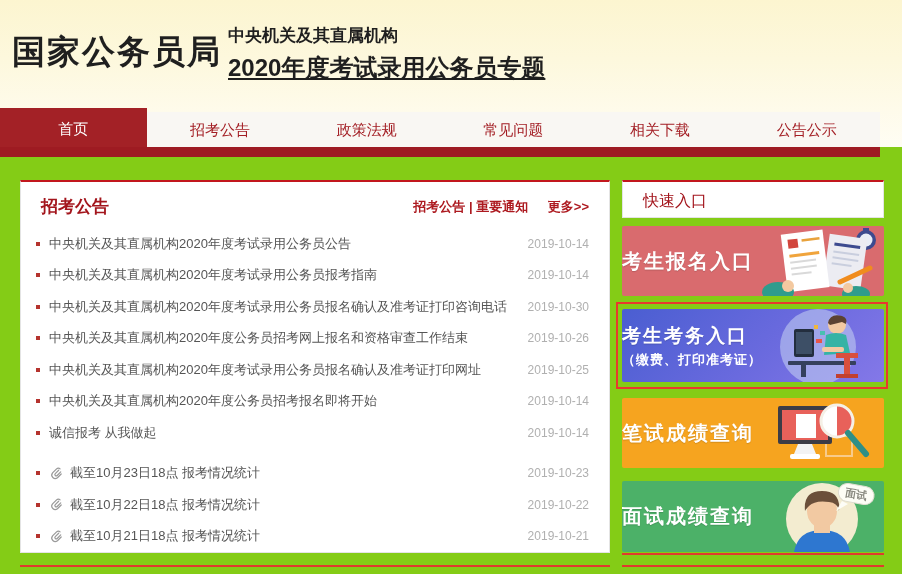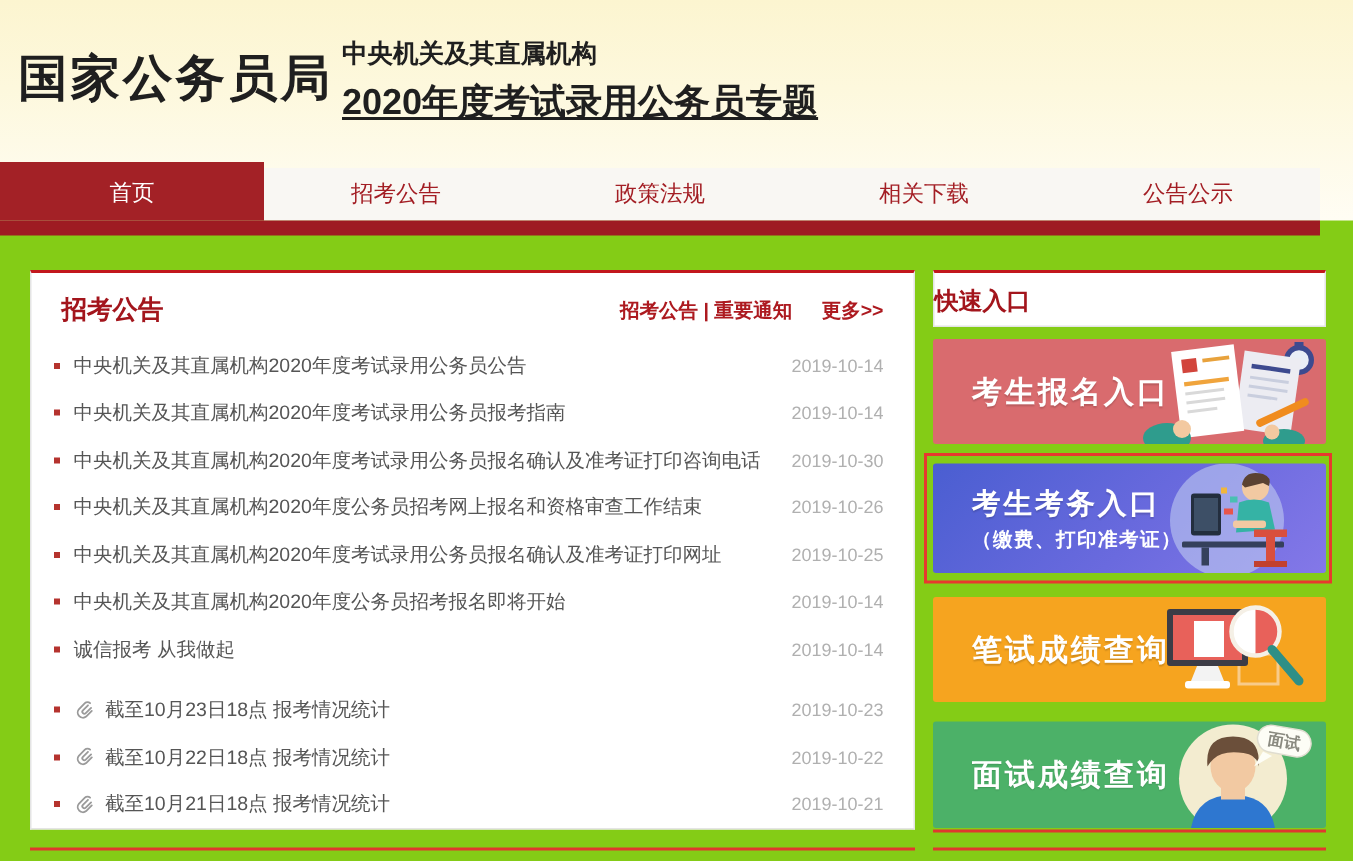--- a/index.html
+++ b/index.html
@@ -55,26 +55,26 @@
   .news-list li:nth-child(8) { margin-top:9px; }
   .bullet { width:4px; height:4px; background:#b5332e; margin-right:9px; flex:0 0 auto; }
   .clip { width:15px; height:15px; margin-right:6px; flex:0 0 auto; }
   .news-title { flex:1; font-size:13px; color:#555555; white-space:nowrap; overflow:hidden; cursor:pointer; }
   .news-date { font-size:12px; color:#b0b0b0; margin-left:10px; }
   
   .quick-box {
     position:absolute; left:622px; top:180px; width:262px; height:38px;
     background:#ffffff; border:1px solid #e4e4e4; border-top:2px solid #c2171d;
   }
-  .quick-title { font-size:16px; font-weight:bold; color:#a3151c; padding:9px 0 0 0; }
+  .quick-title { font-size:16px; font-weight:normal; color:#a3151c; padding:9px 0 0 20px; }
   .banner {
     position:absolute; left:622px; width:262px; height:70px;
     border-radius:2px; overflow:hidden; color:#ffffff; cursor:pointer;
   }
-  .banner .label-wrap { position:absolute; left:0; top:0; height:100%; display:flex; flex-direction:column; justify-content:center; padding-left:26px; z-index:2; }
+  .banner .label-wrap { position:absolute; left:0; top:0; height:100%; display:flex; flex-direction:column; justify-content:center; z-index:2; }
   .banner .label { font-size:20px; font-weight:bold; letter-spacing:2px; text-shadow:0 1px 1px rgba(0,0,0,0.15); }
   .banner .sublabel { font-size:13px; font-weight:bold; margin-top:2px; letter-spacing:1px; }
   .banner svg { position:absolute; right:0; top:0; height:100%; z-index:1; }
   .banner-1 { top:226px; background:#d96b6e; }
   .highlight-box {
     position:absolute; left:616px; top:302px; width:272px; height:87px;
     border:2px solid #e8392e; z-index:3; pointer-events:none;
   }
   .banner-2 { top:309px; height:73px; background:linear-gradient(135deg,#4a5ed1 0%, #6a6ade 55%, #8478e8 100%); }
   .banner-2 .label { font-size:19px; }
@@ -95,20 +95,21 @@
     <div class="site-subtitle">
       <div class="line1">中央机关及其直属机构</div>
       <div class="line2">2020年度考试录用公务员专题</div>
     </div>
   </div>
 
   <div class="nav">
     <div class="nav-tab active">首页</div>
     <div class="nav-tab">招考公告</div>
     <div class="nav-tab">政策法规</div>
+    <div class="nav-tab">常见问题</div>
     <div class="nav-tab">相关下载</div>
     <div class="nav-tab">公告公示</div>
   </div>
   <div class="nav-strip"></div>
 
   <div class="left-panel">
     <div class="panel-head">
       <div class="panel-title">招考公告</div>
       <div class="panel-links">
         <span class="tabs">招考公告 | 重要通知</span>

